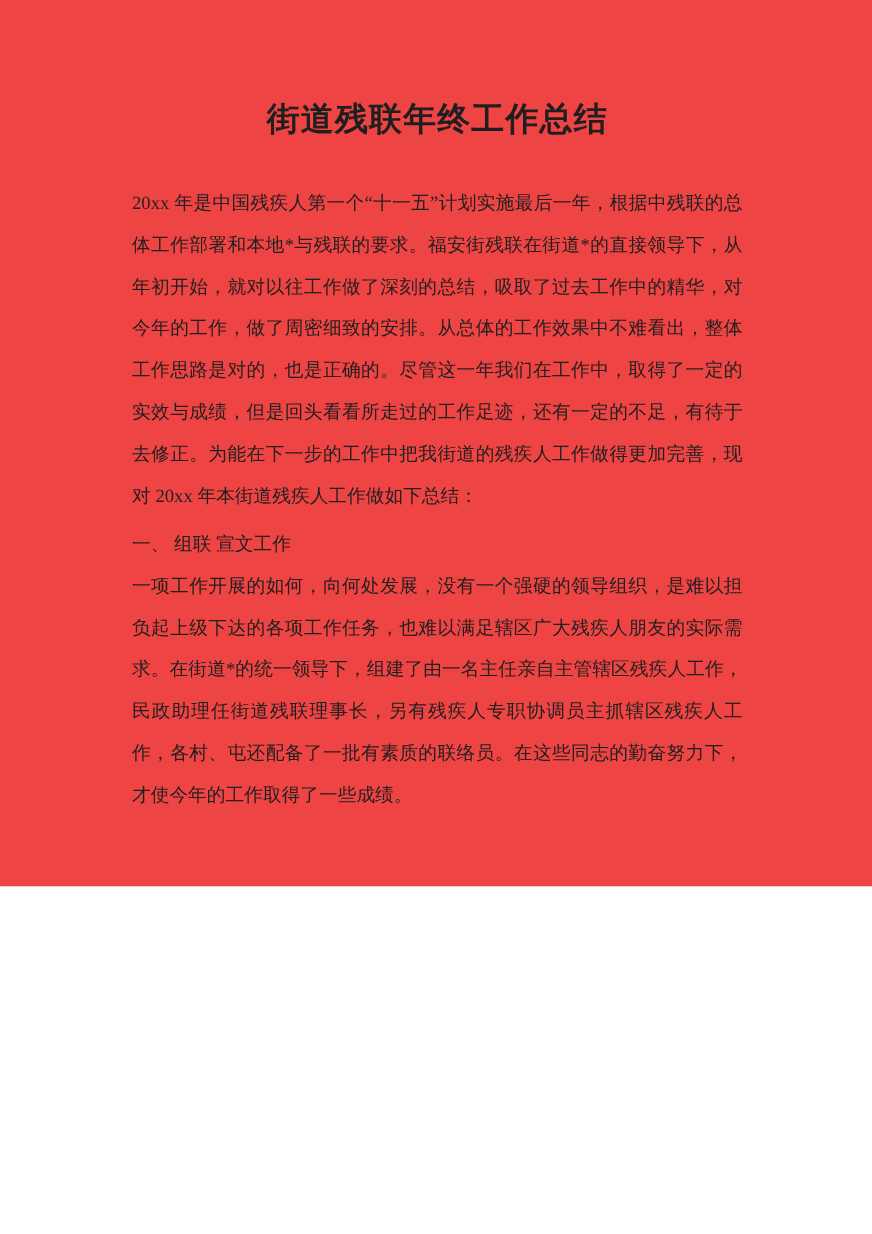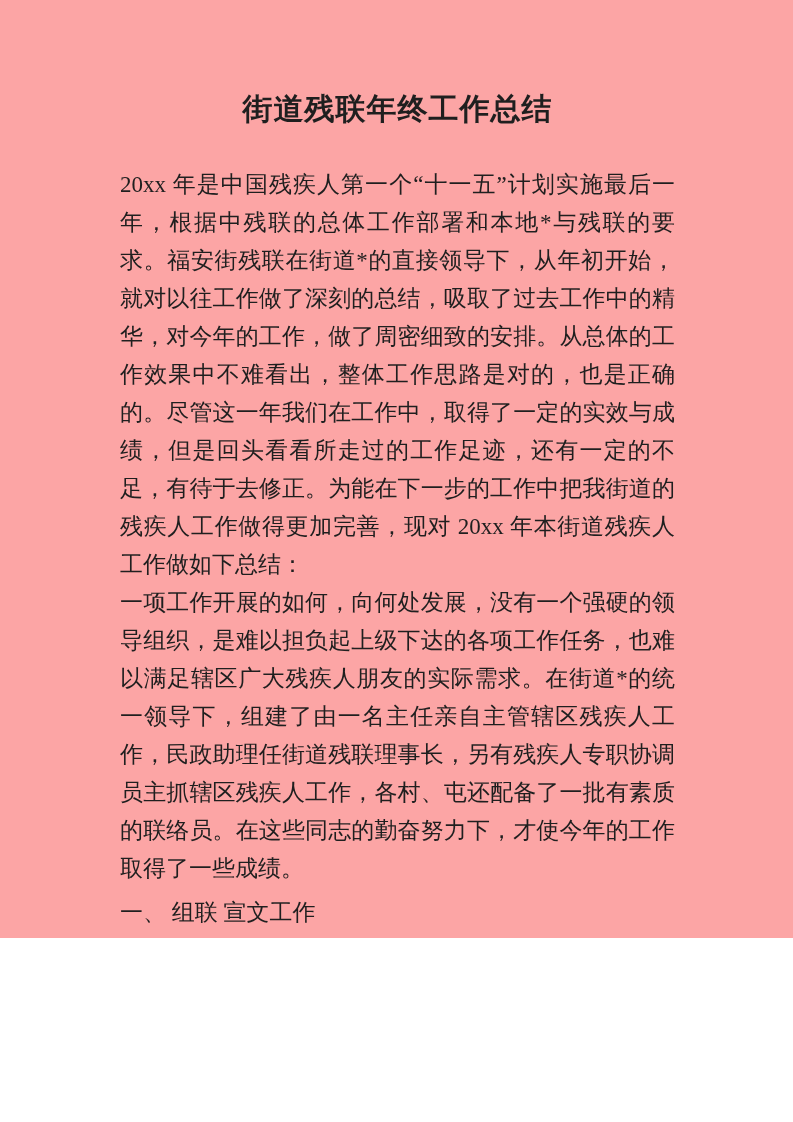--- a/index.html
+++ b/index.html
@@ -3,43 +3,43 @@
 <meta charset="utf-8">
 <style>
   html, body {
     margin: 0;
     padding: 0;
     background: #ffffff;
   }
   .page {
     position: relative;
     width: 793px;
-    height: 938px;
-    background: #fca5a5;
+    height: 806px;
+    background: #ef4444;
     overflow: hidden;
     box-sizing: border-box;
     font-family: "Liberation Serif", "DejaVu Serif", serif;
     color: #1f1f1f;
   }
   .content {
     position: absolute;
     left: 120px;
     top: 0;
     width: 555px;
   }
   .doc-title {
     font-size: 30px;
     font-weight: 700;
     text-align: center;
     line-height: 42px;
     letter-spacing: 1px;
     margin: 88px 0 0 0;
   }
   .para {
-    font-size: 23px;
+    font-size: 17px;
     line-height: 38px;
     text-align: justify;
     text-justify: inter-ideograph;
     margin: 0;
     word-break: break-all;
   }
   .para.first {
     margin-top: 36px;
   }
   .para.heading {
@@ -53,16 +53,16 @@
     margin-top: 2px;
   }
 </style>
 </head>
 <body>
 
 <div class="page">
   <div class="content">
     <h1 class="doc-title">街道残联年终工作总结</h1>
     <p class="para first">20xx 年是中国残疾人第一个“十一五”计划实施最后一年，根据中残联的总体工作部署和本地*与残联的要求。福安街残联在街道*的直接领导下，从年初开始，就对以往工作做了深刻的总结，吸取了过去工作中的精华，对今年的工作，做了周密细致的安排。从总体的工作效果中不难看出，整体工作思路是对的，也是正确的。尽管这一年我们在工作中，取得了一定的实效与成绩，但是回头看看所走过的工作足迹，还有一定的不足，有待于去修正。为能在下一步的工作中把我街道的残疾人工作做得更加完善，现对 20xx 年本街道残疾人工作做如下总结：</p>
+    <p class="para heading">一、 组联 宣文工作</p>
     <p class="para body-2">一项工作开展的如何，向何处发展，没有一个强硬的领导组织，是难以担负起上级下达的各项工作任务，也难以满足辖区广大残疾人朋友的实际需求。在街道*的统一领导下，组建了由一名主任亲自主管辖区残疾人工作，民政助理任街道残联理事长，另有残疾人专职协调员主抓辖区残疾人工作，各村、屯还配备了一批有素质的联络员。在这些同志的勤奋努力下，才使今年的工作取得了一些成绩。</p>
-    <p class="para heading">一、 组联 宣文工作</p>
   </div>
 </div>
 
 </body></html>

